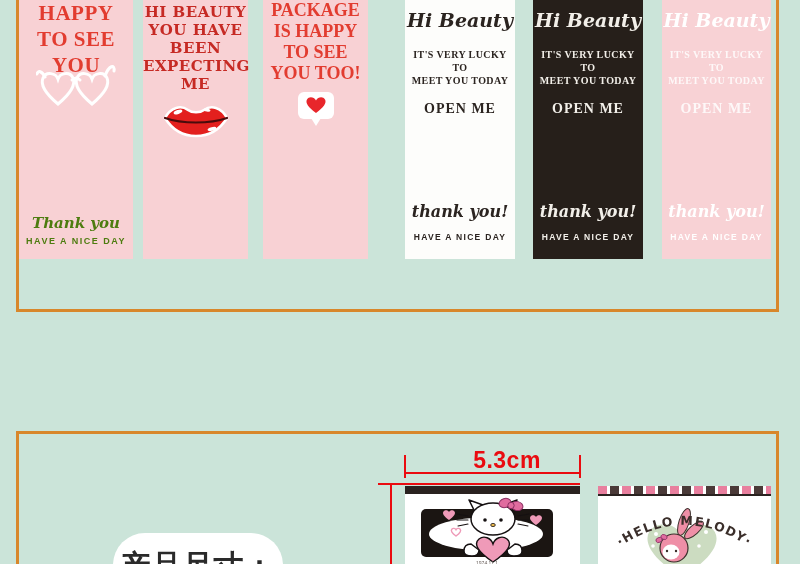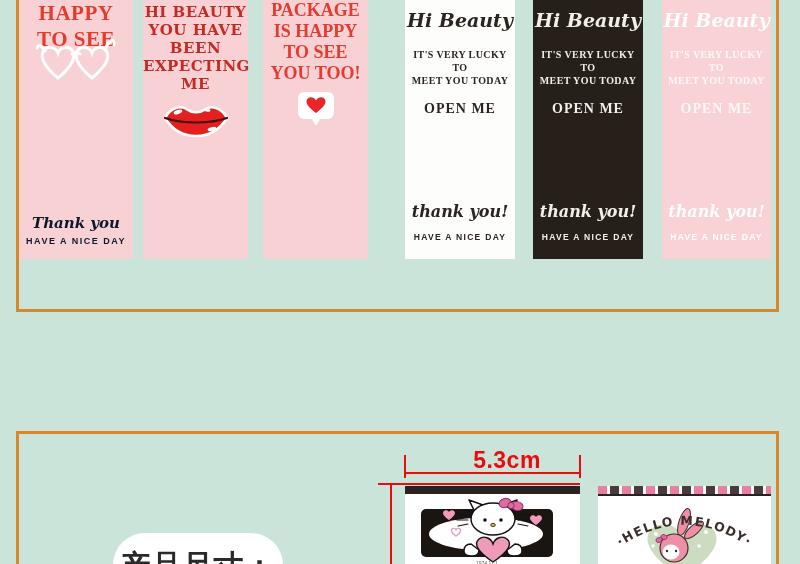--- a/index.html
+++ b/index.html
@@ -25,21 +25,21 @@
 
   .c1 .lines { padding-top:13px; font-size:21px; line-height:26px; color:#e23c30; letter-spacing:0.5px; }
   .c2 .lines { padding-top:16px; font-size:15px; line-height:18px; color:#c62a24; font-family:"DejaVu Serif", serif; font-weight:bold; letter-spacing:0.5px; }
   .c3 .lines { padding-top:13px; font-size:18px; line-height:21px; color:#e23c30; }
 
   .card-icon { display:block; margin:0 auto; }
   .glasses-wrap { margin-top:-16px; }
   .lips-wrap { margin-top:5px; }
   .bubble-wrap { margin-top:6px; }
 
-  .c1-footer { position:absolute; bottom:13px; left:0; right:0; color:#0f172a; }
+  .c1-footer { position:absolute; bottom:13px; left:0; right:0; color:#4d7c0f; }
   .script { font-family:"DejaVu Serif", serif; font-style:italic; font-weight:bold; font-size:15px; }
   .caps-small { font-size:9px; letter-spacing:1.5px; margin-top:4px; font-weight:bold; }
 
   
   .hb { }
   .hb .hb-title { margin-top:22px; font-family:"DejaVu Serif", serif; font-style:italic; font-weight:bold; font-size:19px; }
   .hb .hb-sub { margin-top:17px; font-family:"Liberation Serif", serif; font-size:10px; line-height:13px; letter-spacing:0.4px; font-weight:bold; }
   .hb .hb-open { margin-top:14px; font-family:"Liberation Serif", serif; font-size:14px; letter-spacing:1px; font-weight:bold; }
   .hb .hb-thanks { position:absolute; bottom:38px; left:0; right:0; font-family:"DejaVu Serif", serif; font-style:italic; font-size:16px; font-weight:bold; }
   .hb .hb-caps { position:absolute; bottom:17px; left:0; right:0; font-size:8.5px; letter-spacing:1.3px; font-weight:bold; }
@@ -73,20 +73,21 @@
 <body>
 
 <div class="stage">
 
   <div class="frame frame-top"></div>
 
   <div class="card pinkbg c1">
     <div class="lines card-txt">
       <div>HAPPY</div>
       <div>TO SEE</div>
+      <div>YOU</div>
     </div>
     <div class="glasses-wrap">
       <svg class="card-icon" width="80" height="52" viewBox="0 0 80 52">
         <g fill="none" stroke="#ffffff" stroke-width="3" stroke-linecap="round">
           <path d="M22,42 C10,32 4,23 7,16 C10,9 20,11 22,17 C24,11 34,9 37,16 C40,23 34,32 22,42 Z"></path>
           <path d="M56,42 C44,32 38,23 41,16 C44,9 54,11 56,17 C58,11 68,9 71,16 C74,23 68,32 56,42 Z"></path>
           <path d="M36,18 Q40,14 44,18"></path>
           <path d="M9,15 C6,9 2,8 1,12"></path>
           <path d="M69,14 C73,3 79,2 78,9"></path>
         </g>

